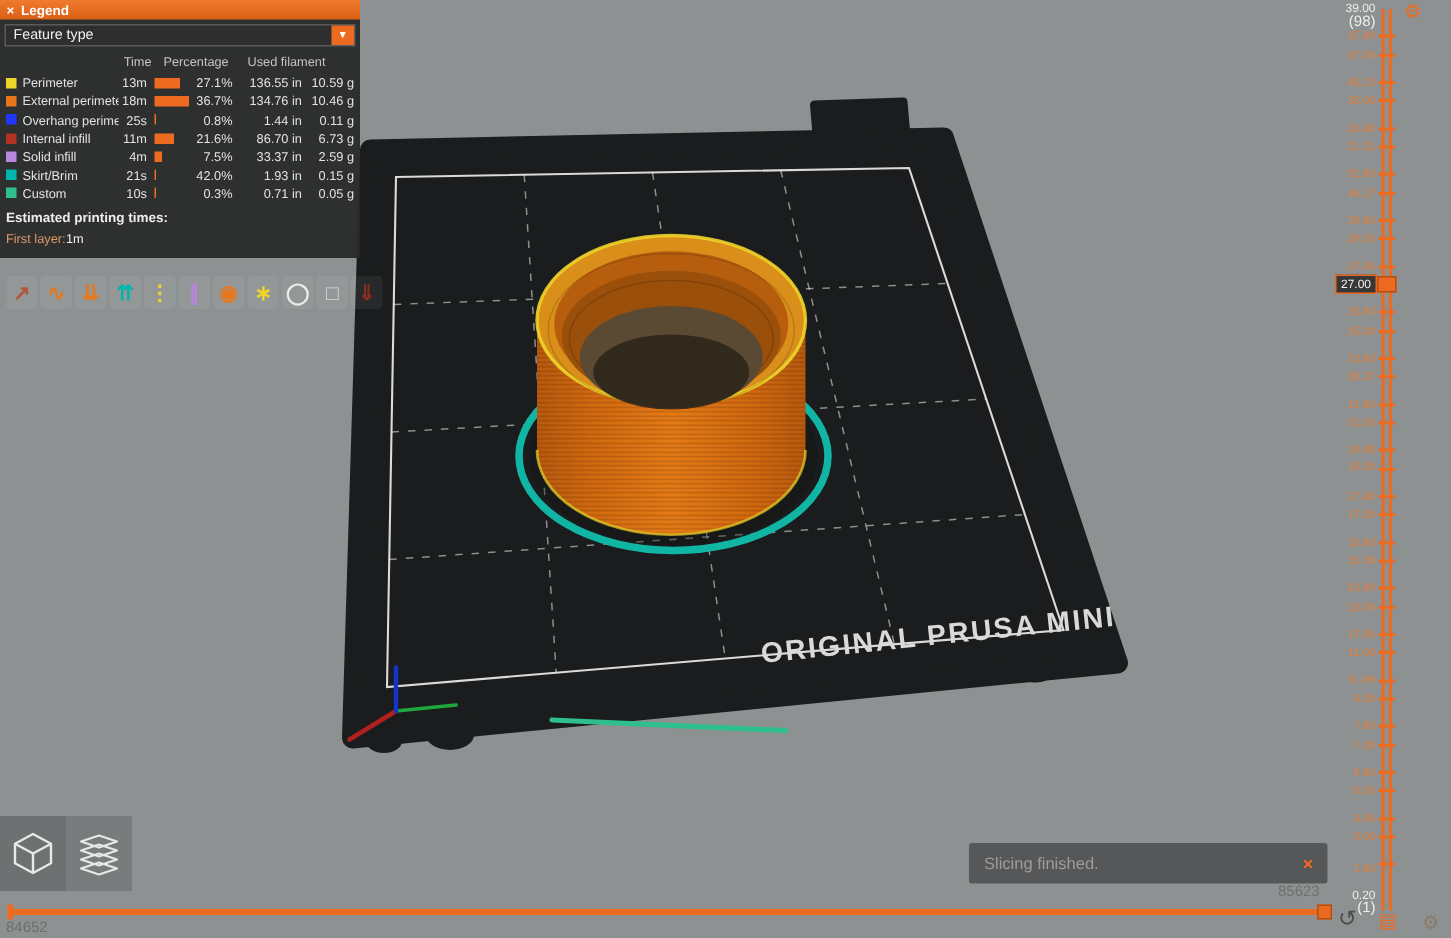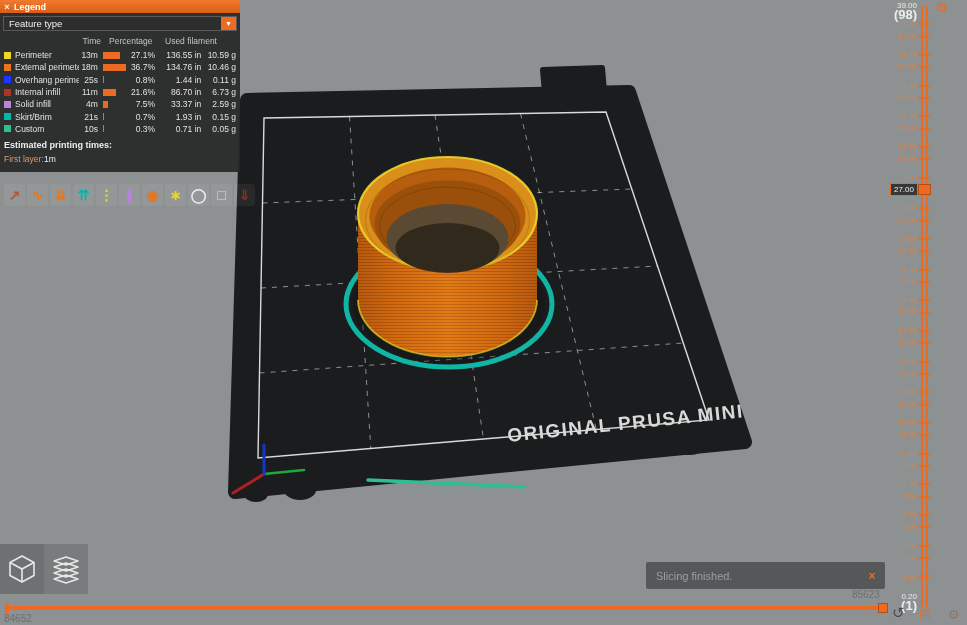--- a/index.html
+++ b/index.html
@@ -51,21 +51,21 @@
   
   #vslider{position:absolute;left:887px;top:0;width:80px;height:625px;z-index:6;}
   #vtrack{position:absolute;left:34px;top:6px;width:7px;height:601px;
     border-left:2px solid var(--accent);border-right:2px solid var(--accent);}
   .vtick-label{position:absolute;left:0;width:30px;text-align:right;font-size:7.5px;
     color:#e0813f;line-height:8px;}
   .vtick-dash{position:absolute;left:32px;width:11px;height:2px;background:var(--accent);}
   #vtop-value,#vbottom-value{position:absolute;left:0;width:30px;text-align:right;
     font-size:8px;color:#ededed;line-height:9px;}
   #vtop-layer,#vbottom-layer{position:absolute;left:0;width:30px;text-align:right;
-    font-size:13px;color:#ededed;line-height:9px;font-weight:bold;}
+    font-size:10px;color:#ededed;line-height:9px;}
   #vtop-value{top:1px;} #vtop-layer{top:10px;}
   #vbottom-value{top:592px;} #vbottom-layer{top:601px;}
   #vslider-gear{position:absolute;left:49px;top:0px;font-size:13px;color:var(--accent);}
   #vhandle{position:absolute;left:31px;width:13px;height:11px;background:var(--accent);
     border:1px solid #b34e12;}
   #vcurrent-box{position:absolute;right:49px;padding:1px 3px;border:1px solid var(--accent);
     background:rgba(45,45,45,.9);color:#f2f2f2;font-size:8px;line-height:9px;}
 
   
   #hslider{position:absolute;left:0;top:585px;width:890px;height:40px;z-index:6;}
@@ -235,21 +235,21 @@
           <span class="llen">33.37 in</span>
           <span class="lwt">2.59 g</span>
         </div>
         <div class="lrow">
           <span class="sw" style="background: rgb(0, 183, 176);"></span>
           <span class="lname">Skirt/Brim</span>
           <span class="ltime">21s</span>
           <span class="lbarwrap">
             <i style="width: 1px;"></i>
           </span>
-          <span class="lpct">0.7%</span>
+          <span class="lpct">42.0%</span>
           <span class="llen">1.93 in</span>
           <span class="lwt">0.15 g</span>
         </div>
         <div class="lrow">
           <span class="sw" style="background: rgb(47, 191, 142);"></span>
           <span class="lname">Custom</span>
           <span class="ltime">10s</span>
           <span class="lbarwrap">
             <i style="width: 1px;"></i>
           </span>
@@ -285,27 +285,27 @@
     <div id="vslider-gear">⚙</div>
     <div id="vtrack"></div>
     <div id="vhandle" style="top: 184.46px;"></div>
     <div id="vcurrent-box" style="top: 183.46px;">27.00</div>
     <div id="vbottom-value">0.20</div>
     <div id="vbottom-layer">(1)</div>
   <div class="vtick-label" style="top: 20.396px;">37.80</div>
       <div class="vtick-dash" style="top: 23.396px;"></div>
       <div class="vtick-label" style="top: 32.66px;">37.00</div>
       <div class="vtick-dash" style="top: 35.66px;"></div>
-      <div class="vtick-label" style="top: 51.056px;">51.43</div>
+      <div class="vtick-label" style="top: 51.056px;">45.23</div>
       <div class="vtick-dash" style="top: 54.056px;"></div>
       <div class="vtick-label" style="top: 63.32px;">35.00</div>
       <div class="vtick-dash" style="top: 66.32px;"></div>
       <div class="vtick-label" style="top: 81.716px;">33.80</div>
       <div class="vtick-dash" style="top: 84.716px;"></div>
-      <div class="vtick-label" style="top: 93.98px;">45.68</div>
+      <div class="vtick-label" style="top: 93.98px;">21.21</div>
       <div class="vtick-dash" style="top: 96.98px;"></div>
       <div class="vtick-label" style="top: 112.376px;">31.80</div>
       <div class="vtick-dash" style="top: 115.376px;"></div>
       <div class="vtick-label" style="top: 124.64px;">46.27</div>
       <div class="vtick-dash" style="top: 127.64px;"></div>
       <div class="vtick-label" style="top: 143.036px;">29.80</div>
       <div class="vtick-dash" style="top: 146.036px;"></div>
       <div class="vtick-label" style="top: 155.3px;">29.00</div>
       <div class="vtick-dash" style="top: 158.3px;"></div>
       <div class="vtick-label" style="top: 173.696px;">27.80</div>

